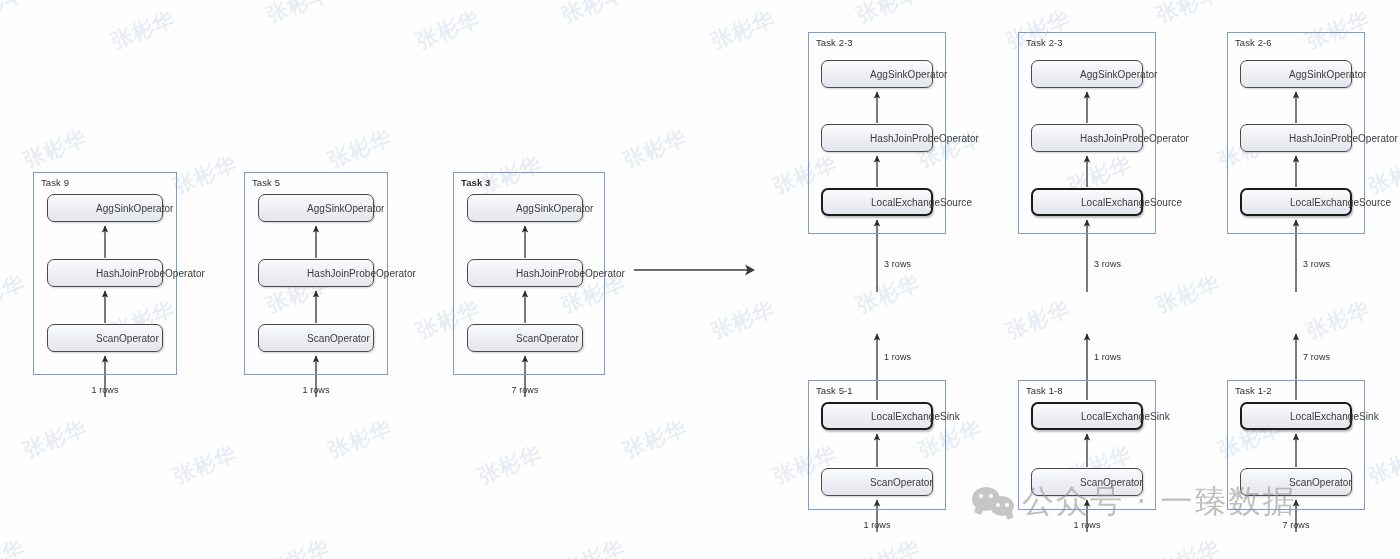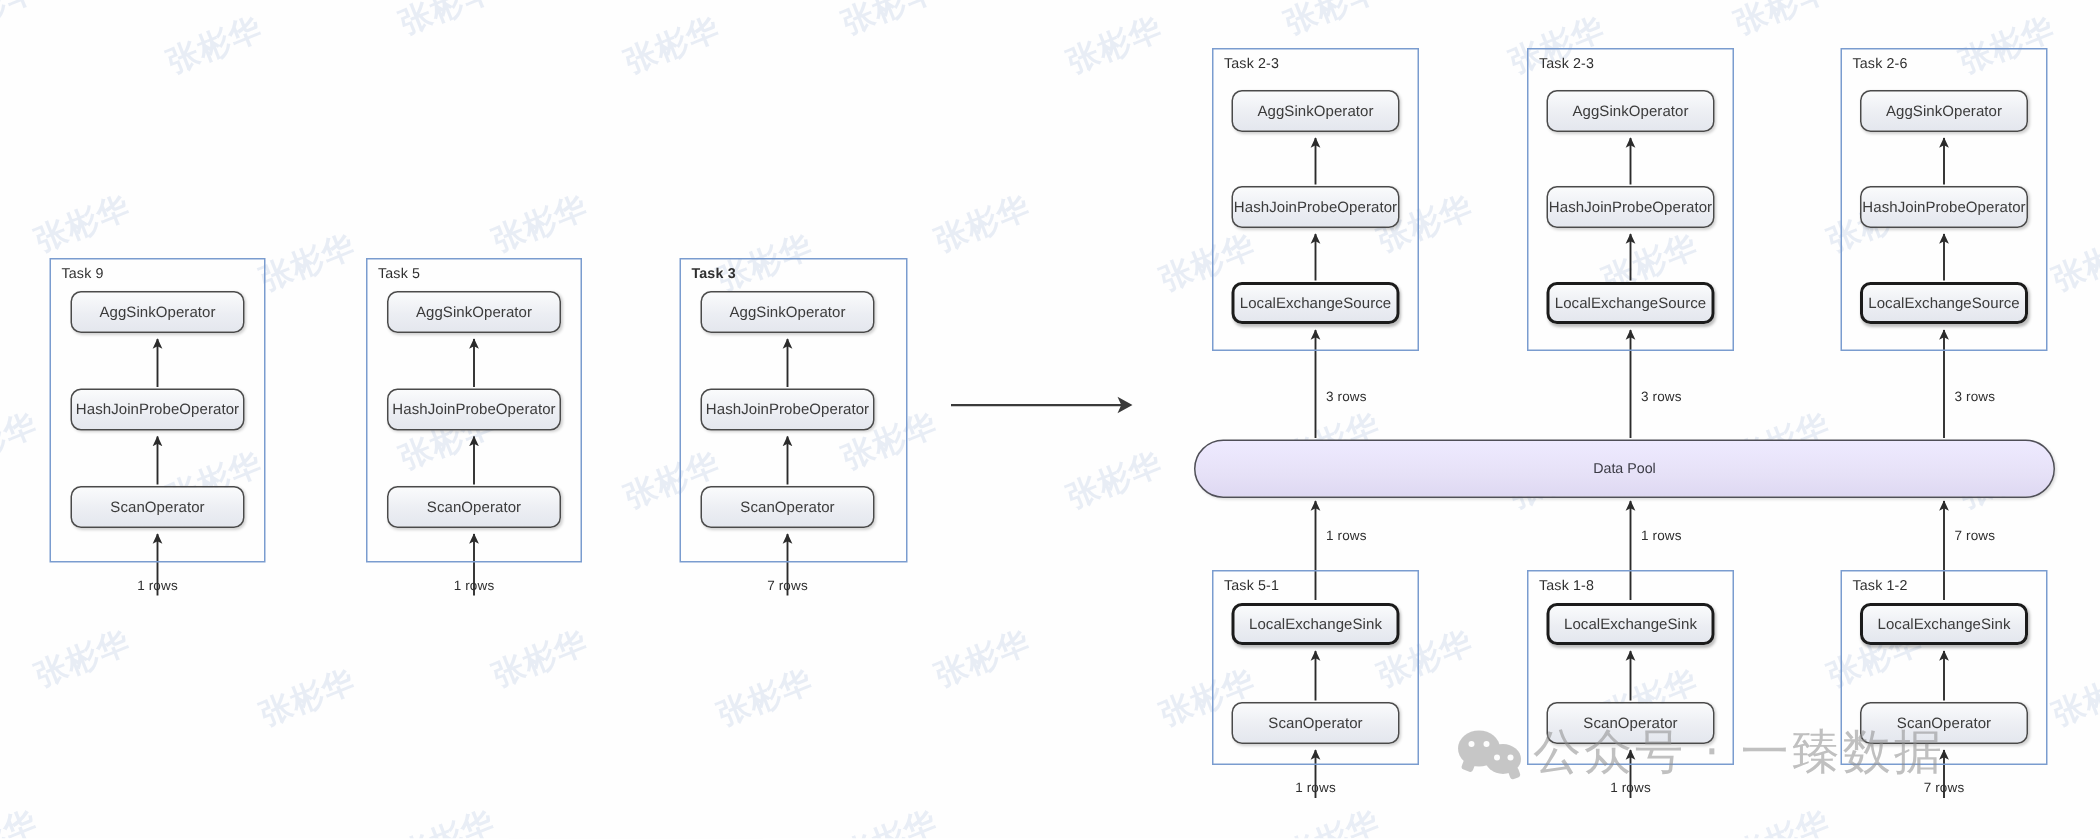--- a/index.html
+++ b/index.html
@@ -58,30 +58,30 @@
     white-space: nowrap;
     letter-spacing: 0.1px;
   }
 
   
   .op {
     position: absolute;
     box-sizing: border-box;
     display: flex;
     align-items: center;
-    justify-content: center;
     border-radius: 7px;
     background: linear-gradient(180deg, #fafbfc 0%, #eceef3 55%, #e4e7ee 100%);
     border: 1.3px solid #4a4a4a;
     font-size: 10px;
     color: #3b3b3b;
     box-shadow: 1px 1px 2px rgba(0,0,0,0.18);
     white-space: nowrap;
     z-index: 3;
     letter-spacing: 0.05px;
+    padding-left: 48px;
   }
   .op.bold-op {
     border-width: 2.4px;
     border-color: #1b1b1b;
     box-shadow: 1px 1.5px 2px rgba(0,0,0,0.26);
   }
 
   
   #data-pool {
     position: absolute;
@@ -368,23 +368,20 @@
       <div class="op bold-op" style="left: 1240px; top: 402px; width: 112px; height: 28px;">
         <span>LocalExchangeSink</span>
       </div>
       <div class="op" style="left: 1240px; top: 468px; width: 112px; height: 28px;">
         <span>ScanOperator</span>
       </div>
       <div class="flow-label" style="top: 352px; left: 1303px;">7 rows</div>
       <div class="flow-label" style="top: 520px; left: 1296px; transform: translateX(-50%);">7 rows</div>
     </div>
 
-  <div id="data-pool" style="left: 796px; top: 293px; width: 574px; height: 39px;">
-    <span>Data Pool</span>
-  </div>
 
   <div id="wechat-badge" style="left:972px;top:480px;">
     <span class="wx-icon">
       <span class="b1"></span>
       <span class="b2"></span>
       <span class="tail1"></span>
       <span class="tail2"></span>
       <span class="dot" style="left:7px;  top:9px;"></span>
       <span class="dot" style="left:17px; top:9px;"></span>
       <span class="dot" style="left:24px; top:18px;"></span>

